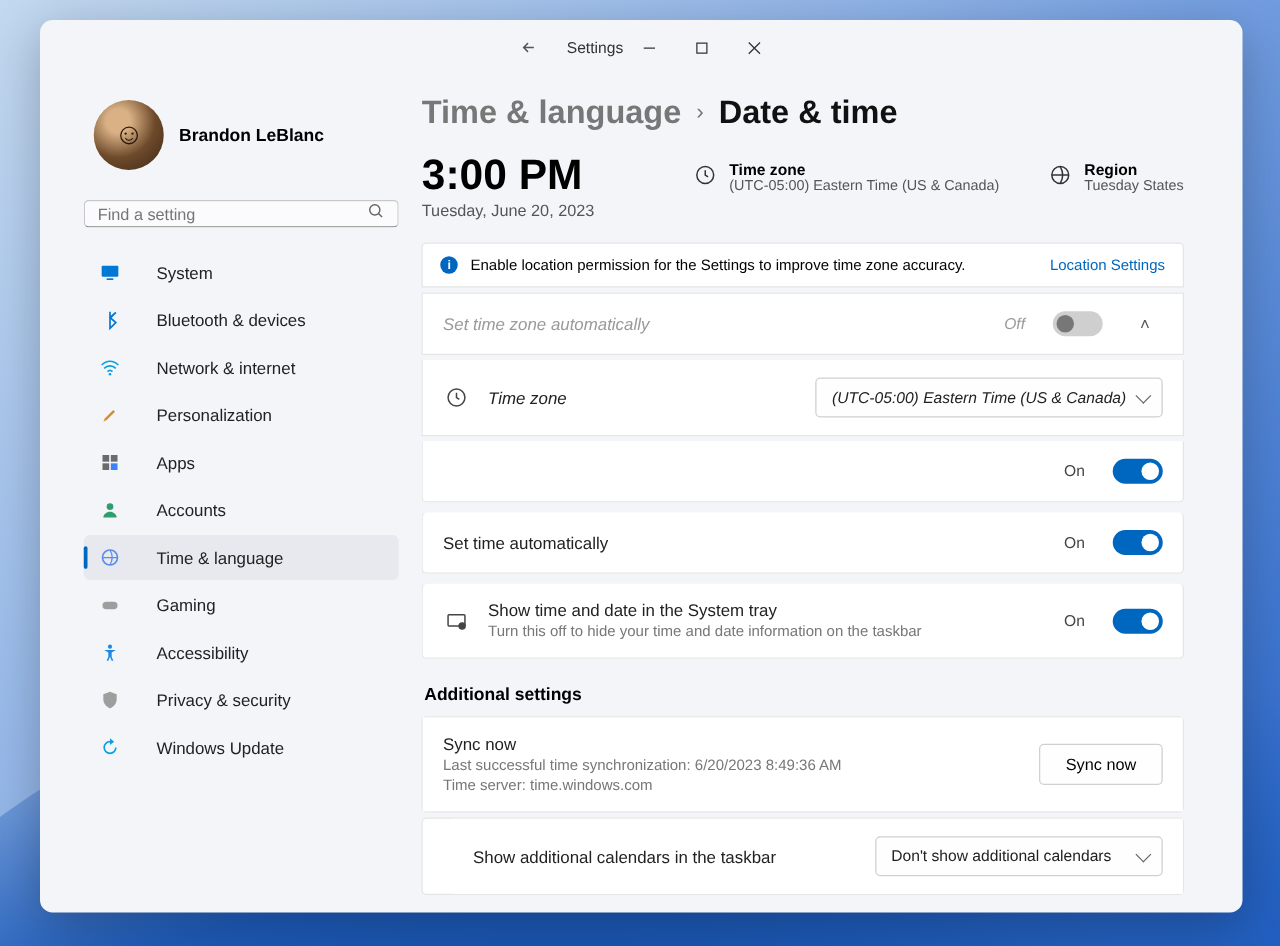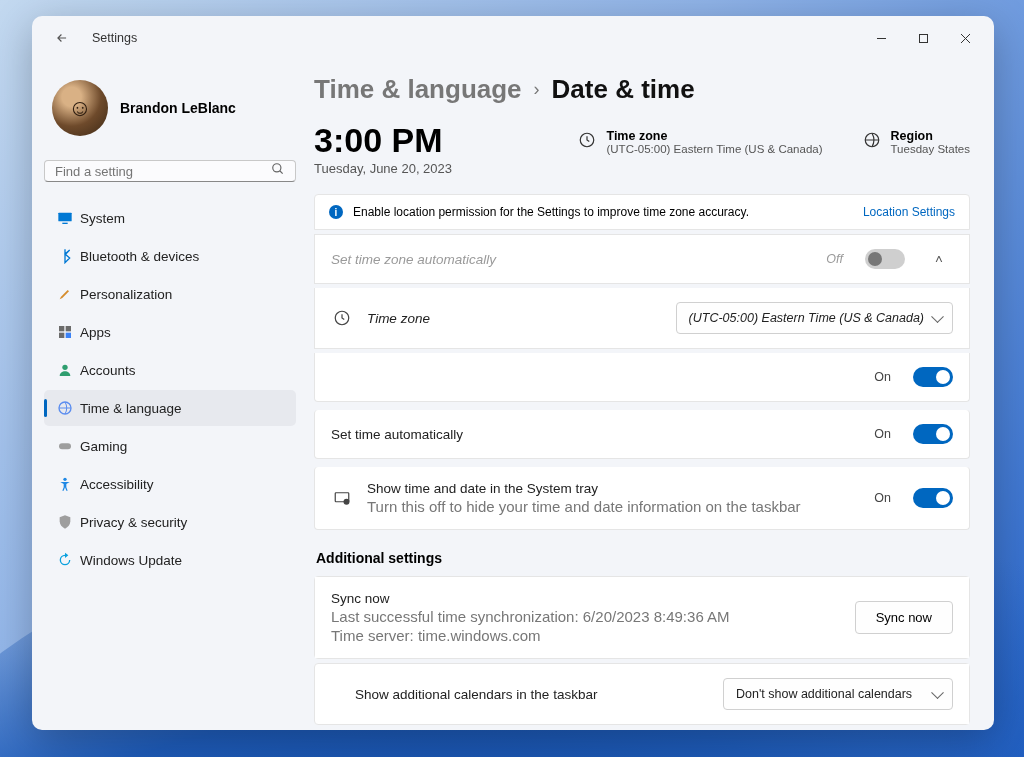--- a/index.html
+++ b/index.html
@@ -22,20 +22,21 @@
 .window {
   position: absolute;
   top: 16px; left: 32px;
   width: 962px; height: 714px;
   background: #f3f5f9;
   border-radius: 10px;
   box-shadow: 0 10px 40px rgba(0,0,0,.25);
   display: flex;
   flex-direction: column;
   overflow: hidden;
+  align-items: center;
 }
 .titlebar {
   height: 44px;
   display: flex;
   align-items: center;
   padding: 0 8px 0 16px;
 }
 .back-btn {
   width: 28px; height: 28px;
   display:flex;align-items:center;justify-content:center;
@@ -79,21 +80,21 @@
   padding:0 10px;
   margin-bottom:12px;
 }
 .search-box input{
   border:none;outline:none;background:transparent;
   flex:1;font-size:13px;color:#333;
 }
 .search-box .mag{color:#666;}
 .nav{display:flex;flex-direction:column;gap:2px;}
 .nav-item{
-  display:flex;align-items:center;gap:6px;
+  display:flex;align-items:center;gap:28px;
   height:36px;padding:0 12px;border-radius:5px;
   font-size:13.5px;color:#222;cursor:pointer;
 }
 .nav-item.active{background:#e7e9ee;position:relative;}
 .nav-item.active::before{
   content:"";position:absolute;left:0;top:9px;bottom:9px;width:3px;
   background:#0067c0;border-radius:2px;
 }
 .nav-icon{width:18px;height:18px;display:flex;align-items:center;justify-content:center;}
 .main{
@@ -130,21 +131,21 @@
 .row{
   background:#fff;border:1px solid #e5e5e5;
   display:flex;align-items:center;gap:14px;
   padding:14px 16px;font-size:13.5px;
 }
 .row + .row{border-top:none;}
 .row.subrow{padding-left:62px;}
 .row .row-icon{width:22px;display:flex;justify-content:center;color:#444;}
 .row .title{color:#222;}
 .row.disabled .title{color:#9a9a9a;}
-.row .subtitle{font-size:15px;color:#777;margin-top:2px;}
+.row .subtitle{font-size:12px;color:#777;margin-top:2px;}
 .row .spacer{flex:1;}
 .toggle-label{font-size:12.5px;color:#444;margin-right:8px;}
 .row.disabled .toggle-label{color:#9a9a9a;}
 .toggle{
   width:40px;height:20px;border-radius:11px;position:relative;
   background:#0067c0;
 }
 .toggle .knob{
   position:absolute;top:3px;width:14px;height:14px;border-radius:50%;background:#fff;
   right:3px;
@@ -239,20 +240,29 @@
           <span class="nav-icon">
               <svg width="16" height="16" viewBox="0 0 24 24">
                 <path d="M12 2v20l7-7-7-6 7-6-7 7" fill="none" stroke="#0078d4" stroke-width="2"></path>
               </svg>
             </span>
           <span>Bluetooth &amp; devices</span>
         </div>
         <div class="nav-item">
           <span class="nav-icon">
               <svg width="16" height="16" viewBox="0 0 24 24">
+                <path d="M2 9c6-6 14-6 20 0M5 13c4-4 10-4 14 0M9 17c2-2 4-2 6 0" fill="none" stroke="#0aa0de" stroke-width="2"></path>
+                <circle cx="12" cy="20" r="1.5" fill="#0aa0de"></circle>
+              </svg>
+            </span>
+          <span>Network &amp; internet</span>
+        </div>
+        <div class="nav-item">
+          <span class="nav-icon">
+              <svg width="16" height="16" viewBox="0 0 24 24">
                 <path d="M4 20l4-2 10-10-2-2L6 16z" fill="#d68c2c"></path>
               </svg>
             </span>
           <span>Personalization</span>
         </div>
         <div class="nav-item">
           <span class="nav-icon">
               <svg width="16" height="16" viewBox="0 0 24 24">
                 <rect x="3" y="3" width="8" height="8" fill="#6b6b6b"></rect>
                 <rect x="13" y="3" width="8" height="8" fill="#6b6b6b"></rect>

